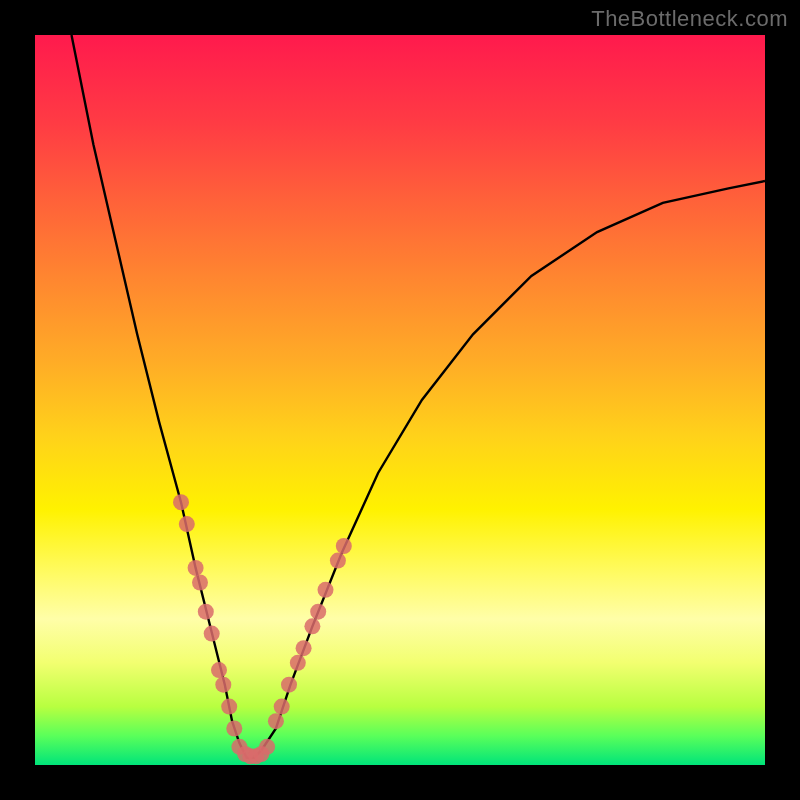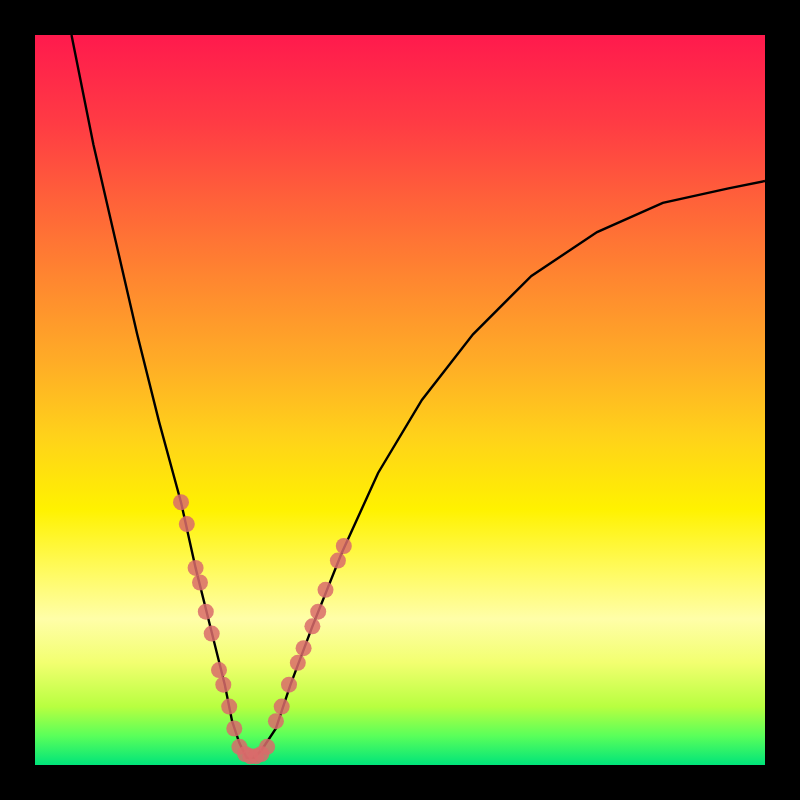--- a/index.html
+++ b/index.html
@@ -52,20 +52,21 @@
     left: 0;
     top: 0;
     width: 730px;
     height: 730px;
   }
 </style>
 </head>
 <body>
 
 <div class="container">
+  <div class="watermark">TheBottleneck.com</div>
   <div class="plot-area">
     <svg class="curve" viewBox="0 0 730 730" preserveAspectRatio="none">
       <path id="curve-path" fill="none" stroke="#000" stroke-width="2.4" d="M36.5 0.0 L58.4 109.5 L80.3 204.4 L102.2 299.3 L124.1 386.9 L146.0 467.2 L160.6 532.9 L175.2 591.3 L189.8 649.7 L197.1 686.2 L204.4 708.1 L211.7 722.7 L219.0 722.7 L226.3 715.4 L240.9 693.5 L255.5 649.7 L277.4 591.3 L306.6 518.3 L343.1 438.0 L386.9 365.0 L438.0 299.3 L496.4 240.9 L562.1 197.1 L627.8 167.9 L693.5 153.3 L730.0 146.0"></path>
       <g id="markers">
           <circle cx="146.0" cy="467.2" r="8" fill="#d96b6b" fill-opacity="0.85"></circle>
           <circle cx="151.8" cy="489.1" r="8" fill="#d96b6b" fill-opacity="0.85"></circle>
           <circle cx="160.6" cy="532.9" r="8" fill="#d96b6b" fill-opacity="0.85"></circle>
           <circle cx="165.0" cy="547.5" r="8" fill="#d96b6b" fill-opacity="0.85"></circle>
           <circle cx="170.8" cy="576.7" r="8" fill="#d96b6b" fill-opacity="0.85"></circle>
           <circle cx="176.7" cy="598.6" r="8" fill="#d96b6b" fill-opacity="0.85"></circle>

